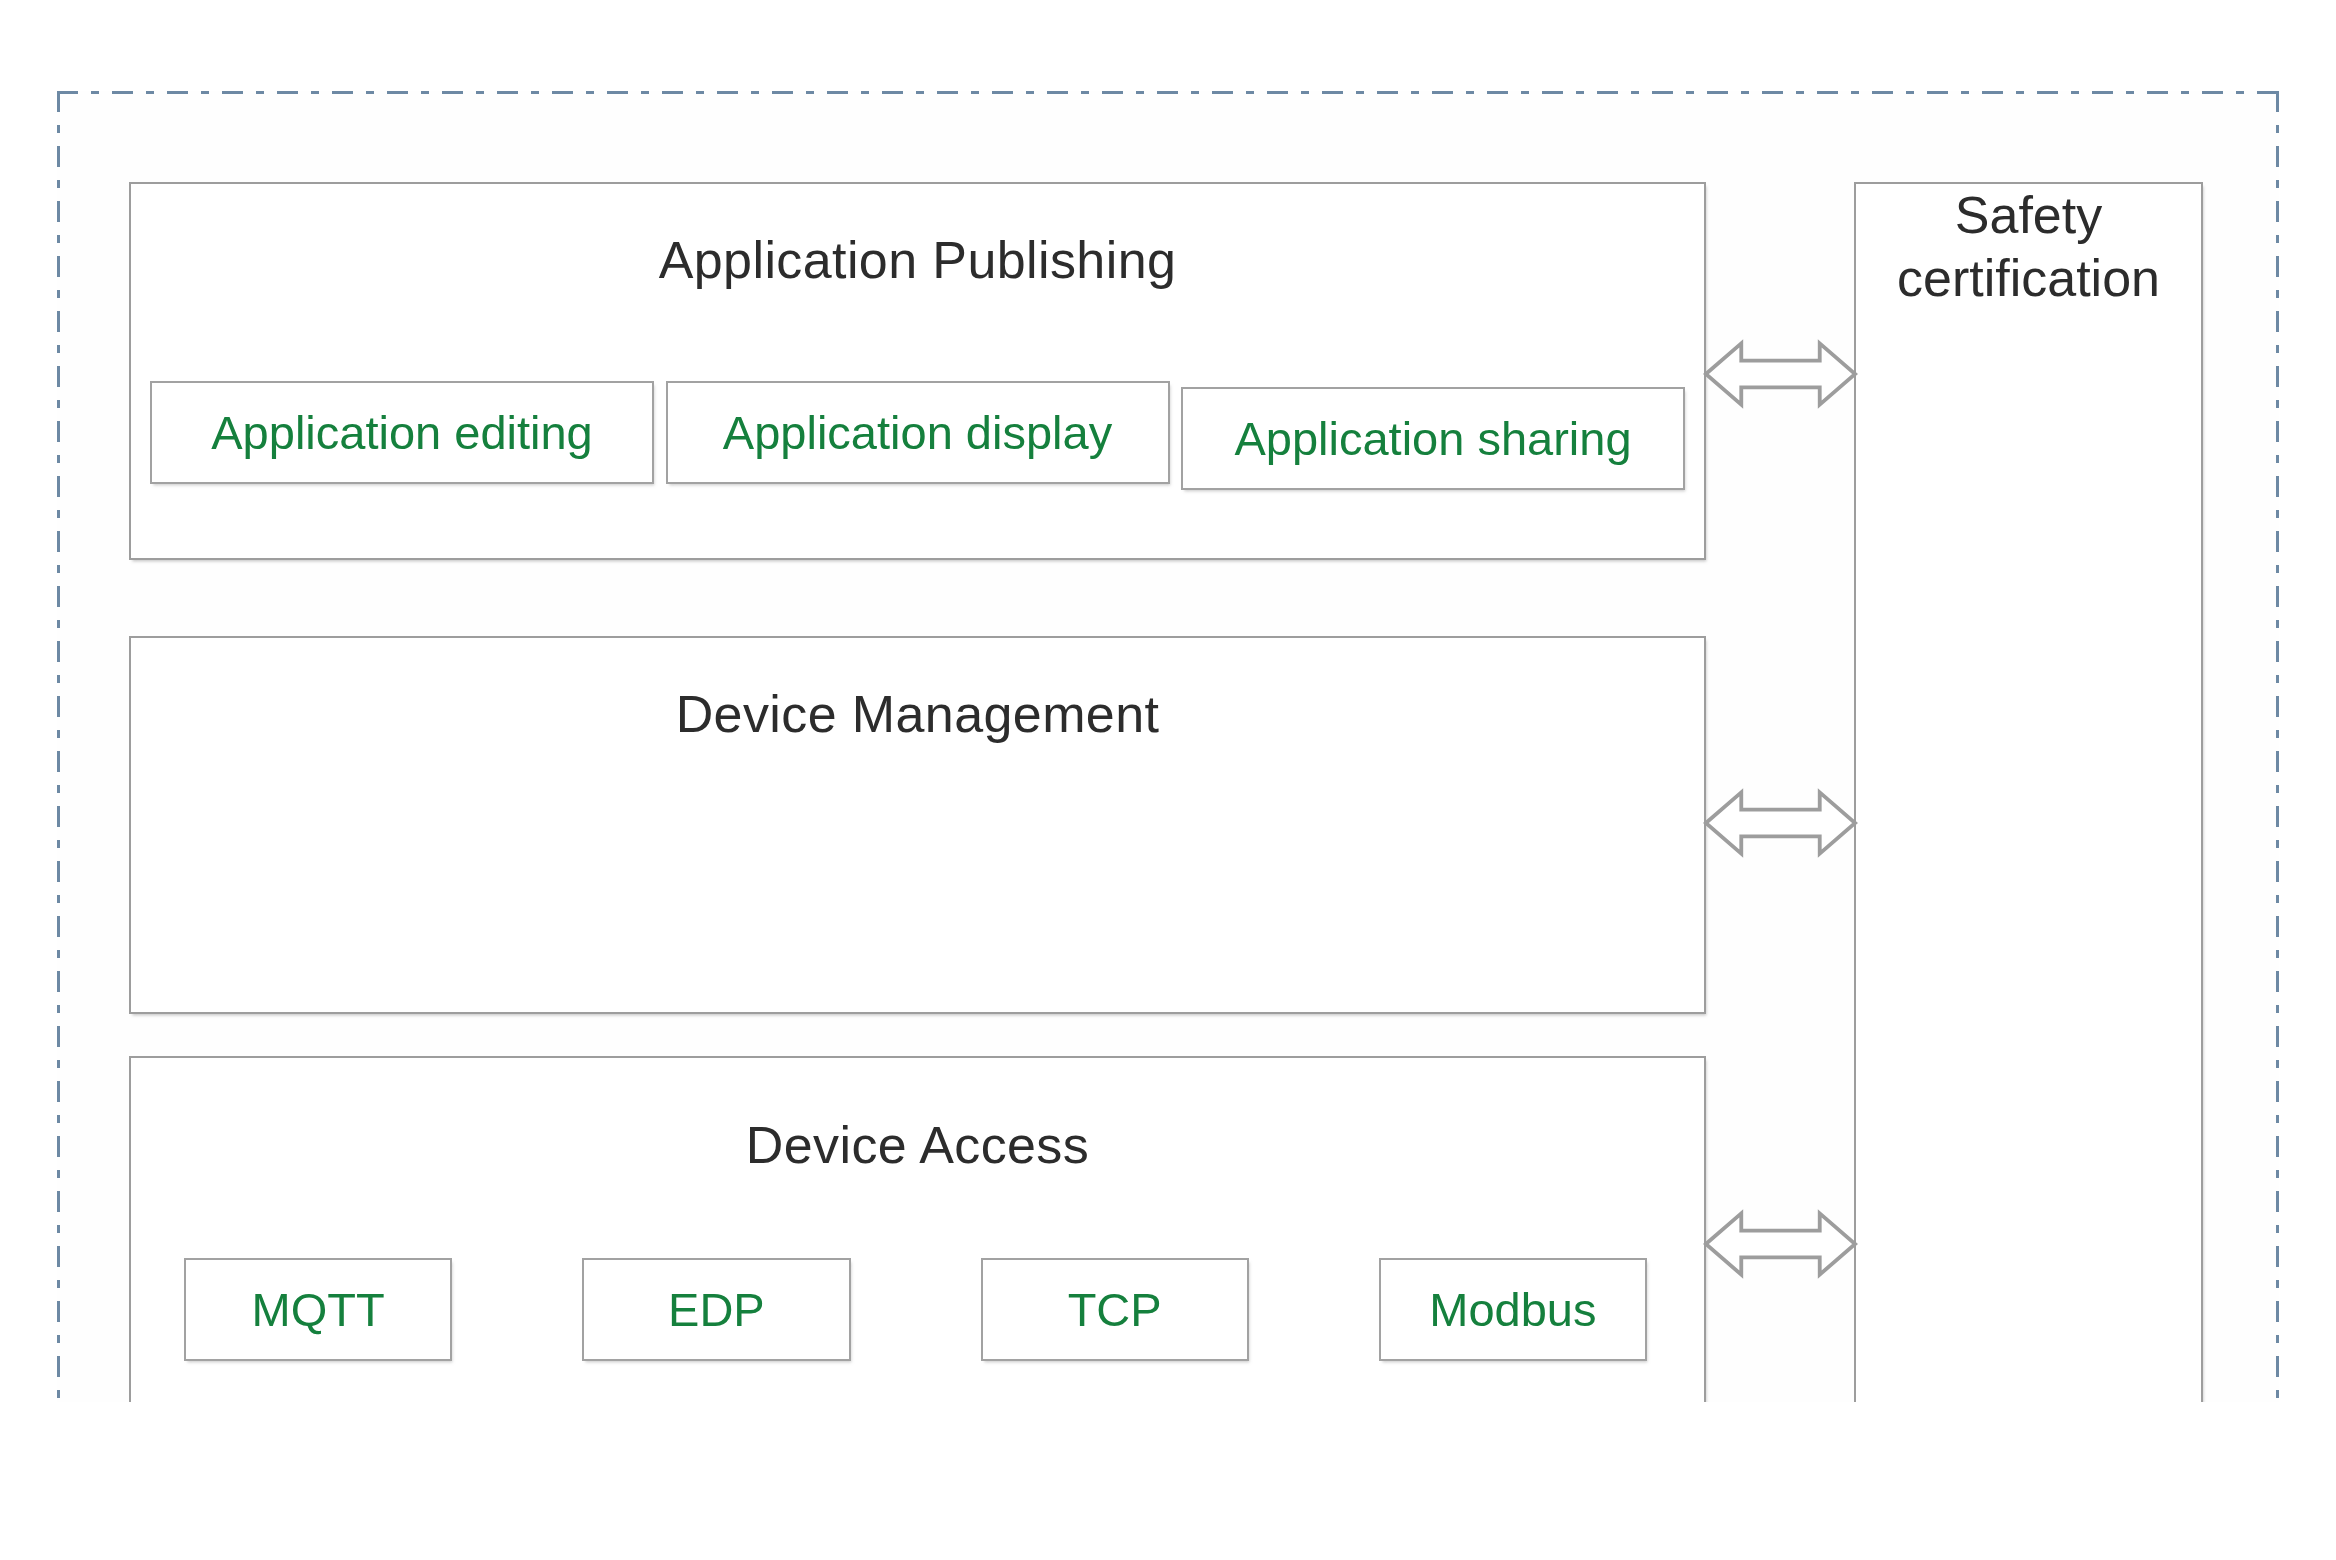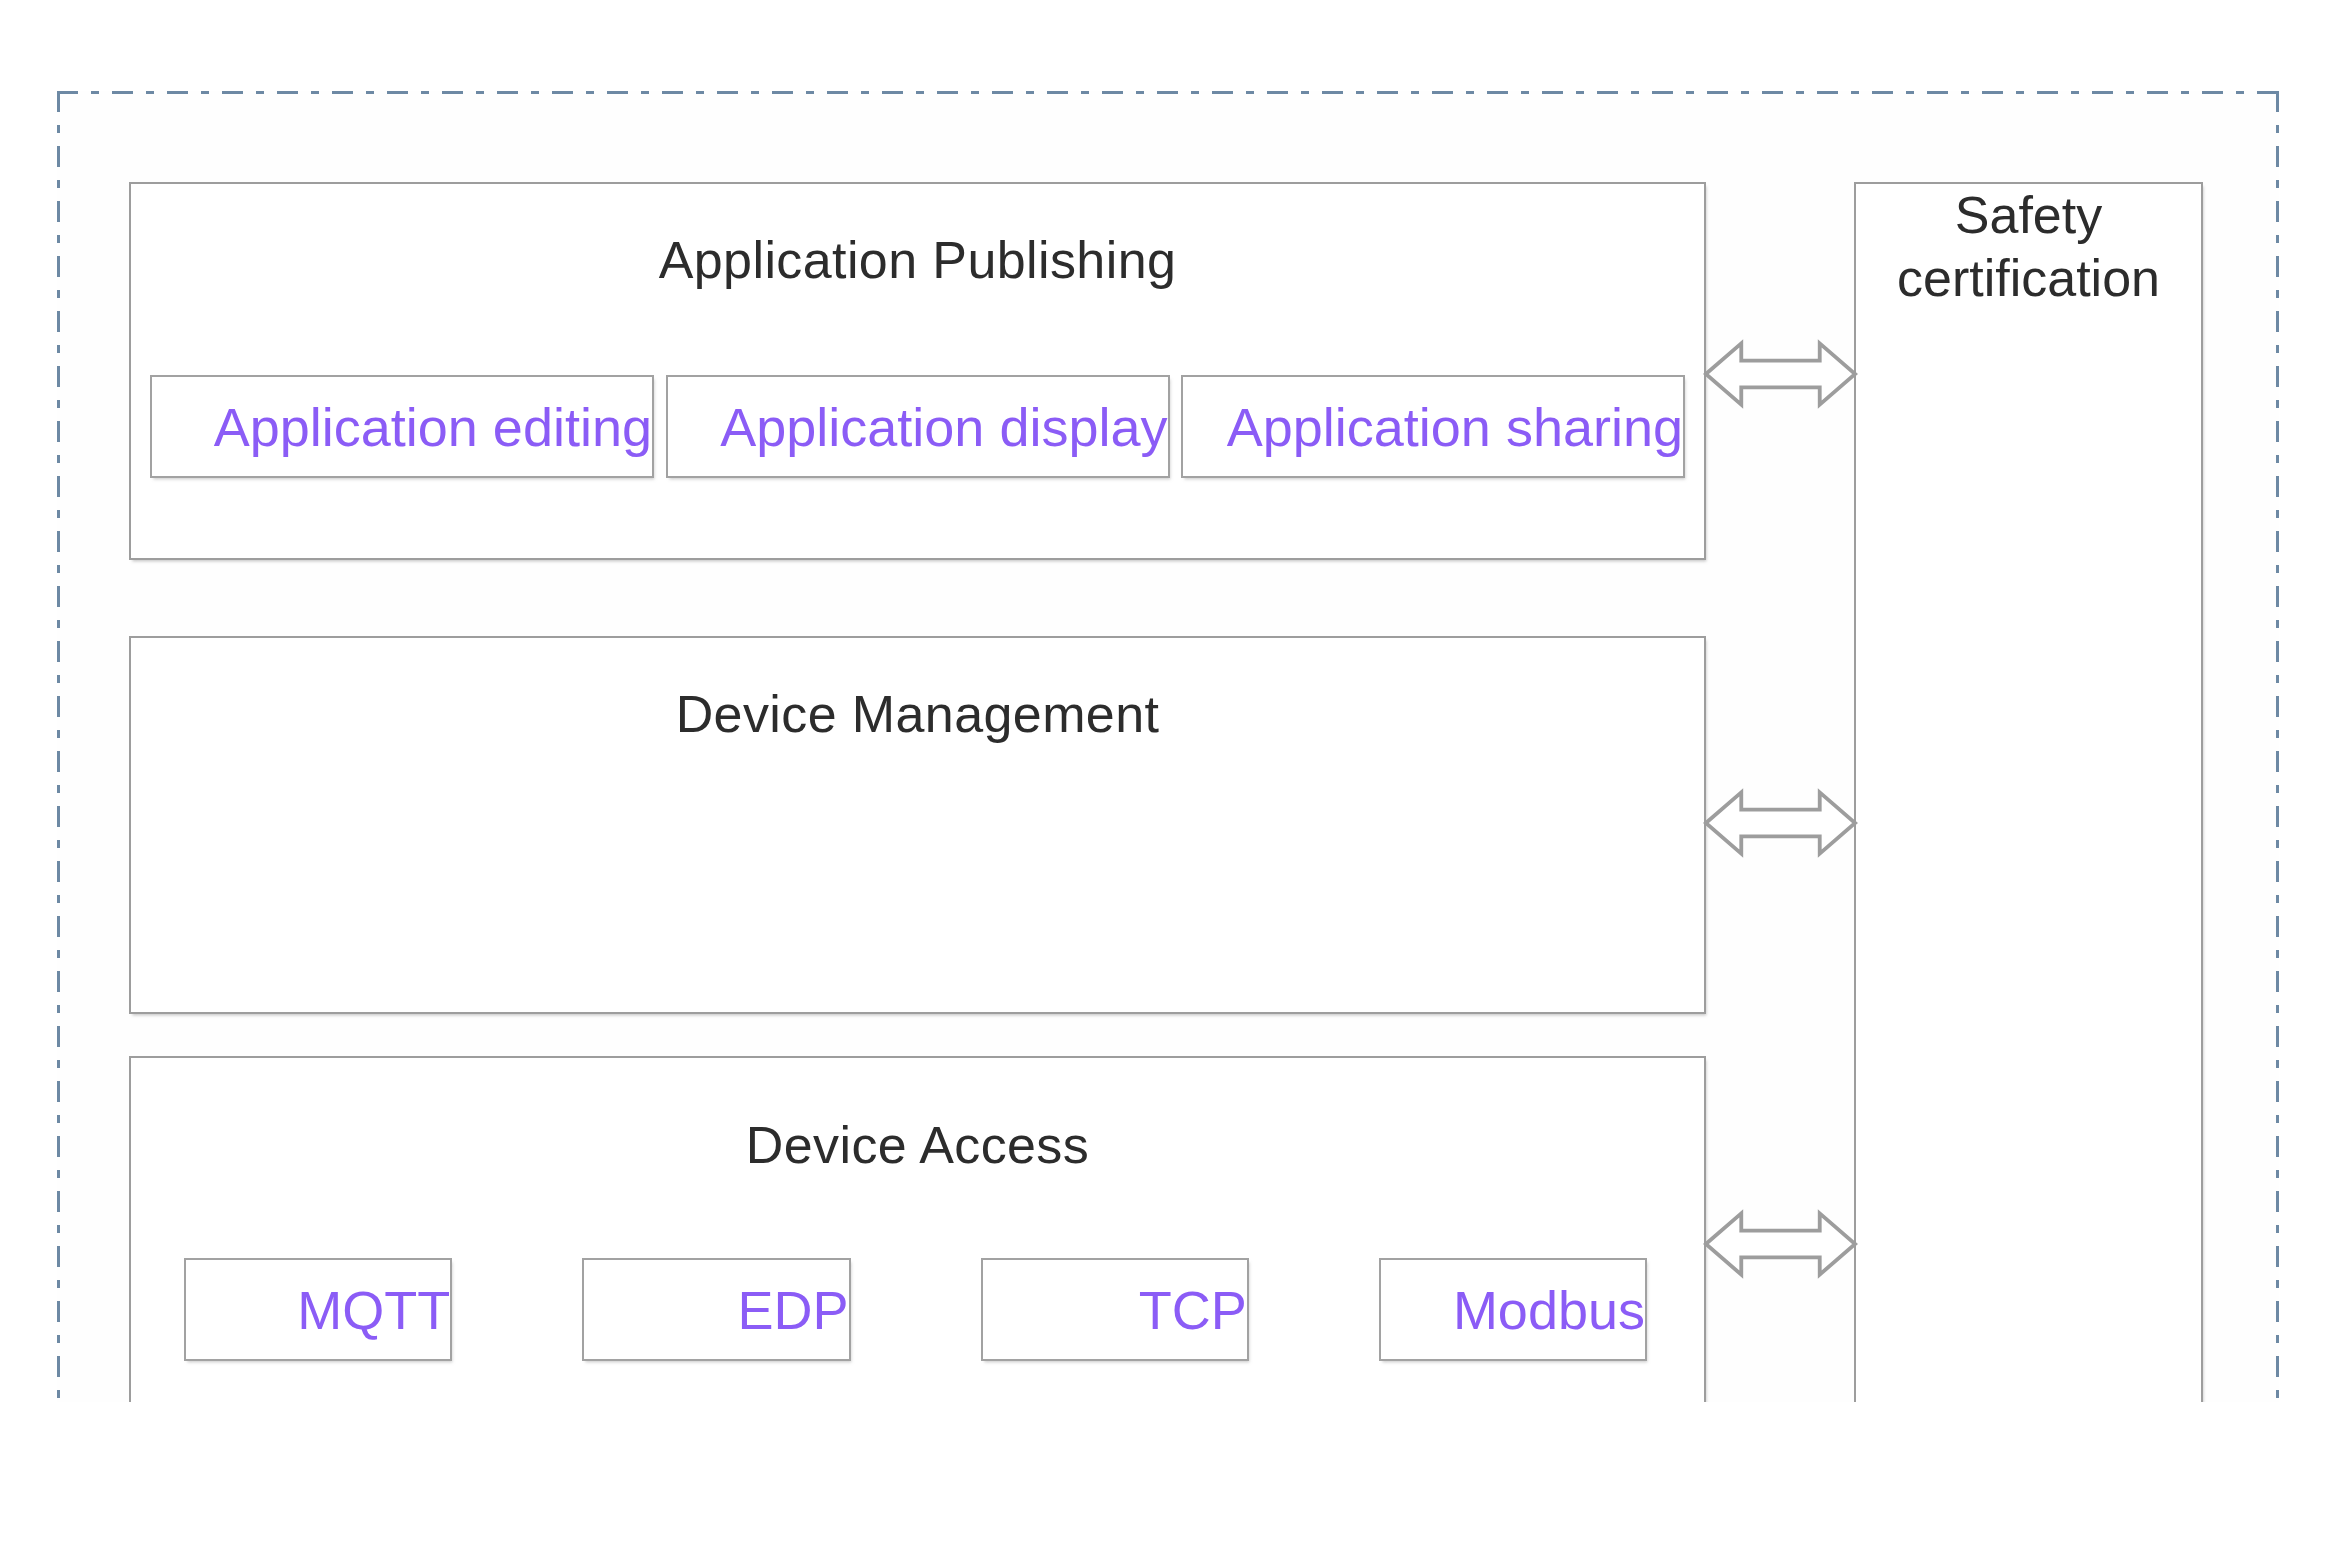--- a/index.html
+++ b/index.html
@@ -113,30 +113,30 @@
     justify-content: flex-start;
   }
 
   .subbox {
     background: #ffffff;
     border: 2.9px solid #a2a2a2;
     box-sizing: border-box;
     box-shadow: 1.9px 2.9px 2.9px -1px rgba(155,155,155,0.5);
     display: flex;
     align-items: center;
-    justify-content: flex-end;
-    font-size: 54px;
-    color: #8b5cf6;
+    justify-content: center;
+    font-size: 47px;
+    color: #15803d;
     white-space: nowrap;
     height: 103px;
   }
 
   
   .subbox-app { width: 507px; margin-right: 11.5px; }
-  .subbox-app:last-child { margin-right: 0; }
+  .subbox-app:last-child { margin-right: 0; margin-top: 12px; }
 
   
   .subbox-dev { width: 371px; margin-right: 15.3px; }
   .subbox-dev:last-child { margin-right: 0; }
 
   
   .subbox-proto { width: 277px; margin-right: 130px; }
   .subbox-proto:last-child { margin-right: 0; }
 
   

